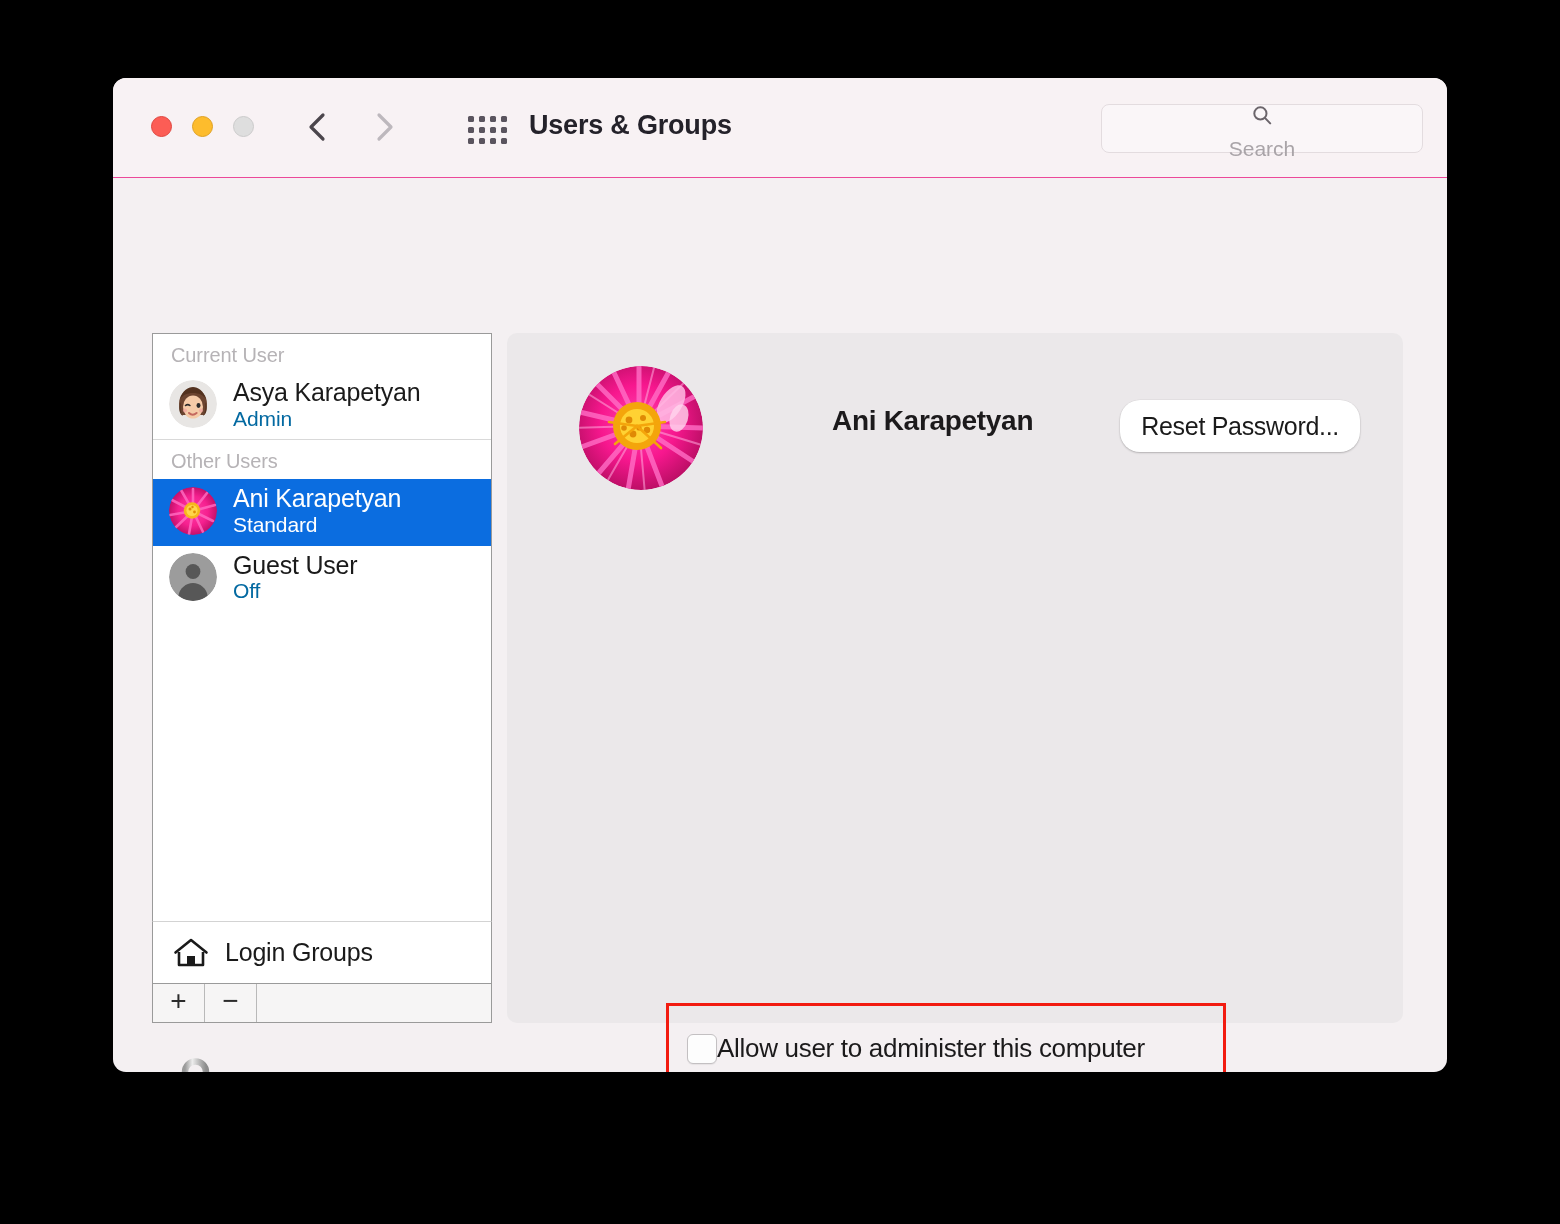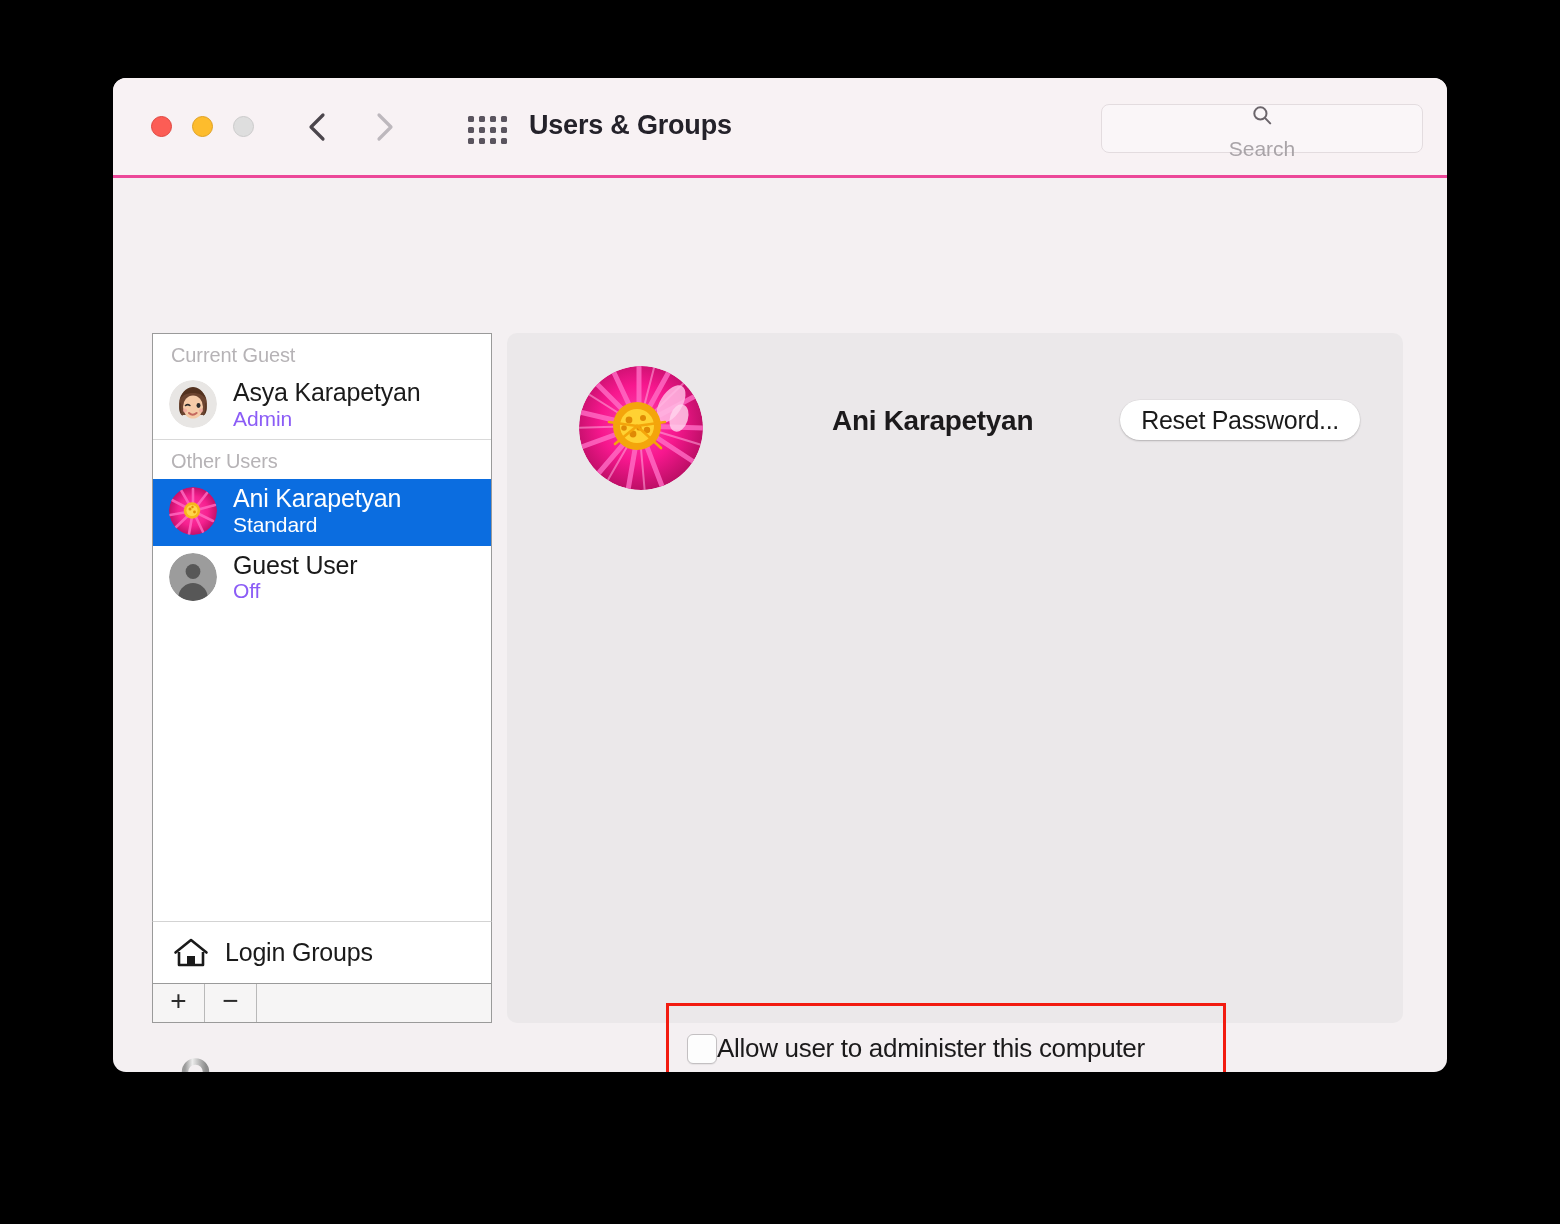--- a/index.html
+++ b/index.html
@@ -23,21 +23,21 @@
     border-radius: 13px;
     overflow: hidden;
     box-shadow: 0 22px 60px rgba(0,0,0,0.55);
   }
 
   
   .titlebar {
     position: relative;
     height: 100px;
     background: #F8F2F4;
-    border-bottom: 3px solid #ec4899;
+    border-bottom: 1px solid #ec4899;
   }
 
   .traffic-lights {
     position: absolute;
     left: 38px;
     top: 38px;
     display: flex;
     gap: 20px;
   }
   .tl {
@@ -151,21 +151,21 @@
   }
 
   .u-text { line-height: 1.14; }
   .u-name {
     font-size: 25px;
     color: #1A1A1A;
     letter-spacing: -0.2px;
   }
   .u-role {
     font-size: 21px;
-    color: #8b5cf6;
+    color: #0369a1;
     letter-spacing: -0.1px;
   }
   .selected .u-name, .selected .u-role { color: #FFFFFF; }
 
   .login-options {
     position: absolute;
     left: 39px;
     top: 743px;
     width: 340px;
     height: 62px;
@@ -236,21 +236,21 @@
     font-size: 28px;
     font-weight: bold;
     color: #1C1A1C;
     letter-spacing: -0.3px;
   }
 
   .reset-btn {
     position: absolute;
     right: 43px;
     top: 67px;
-    height: 40px;
+    height: 52px;
     padding: 0 21px;
     background: #FFFFFF;
     border: none;
     border-radius: 20px;
     font-family: "Liberation Sans", sans-serif;
     font-size: 25px;
     color: #1A1A1A;
     letter-spacing: -0.3px;
     box-shadow: 0 1px 2px rgba(0,0,0,0.22), 0 0 0 0.5px rgba(0,0,0,0.05);
     cursor: default;
@@ -347,21 +347,21 @@
         </svg>
       </span>
       <span class="search-text">Search</span>
     </div>
   </div>
 
   <div class="body-area">
 
     <div class="sidebar">
 
-      <div class="group-header">Current Guest</div>
+      <div class="group-header">Current User</div>
 
       <div class="user-row divider-below">
         <div class="avatar">
           <svg viewBox="0 0 48 48" width="48" height="48">
             <circle cx="24" cy="24" r="24" fill="#E8E6E4"></circle>
             <path d="M10 24c0-9 6-15 14-15s14 6 14 15c0 4-1 8-3 11H13c-2-3-3-7-3-11z" fill="#6B4430"></path>
             <ellipse cx="24" cy="27" rx="10" ry="11.5" fill="#F5CBA8"></ellipse>
             <path d="M11 19c2-8 8-12 13-12s11 4 13 12c-3-4-7-6-13-6s-10 2-13 6z" fill="#53321F"></path>
             <path d="M12 22c-1 6 0 11 2 14-4-2-5-9-2-14z" fill="#53321F"></path>
             <path d="M36 22c1 6 0 11-2 14 4-2 5-9 2-14z" fill="#53321F"></path>

